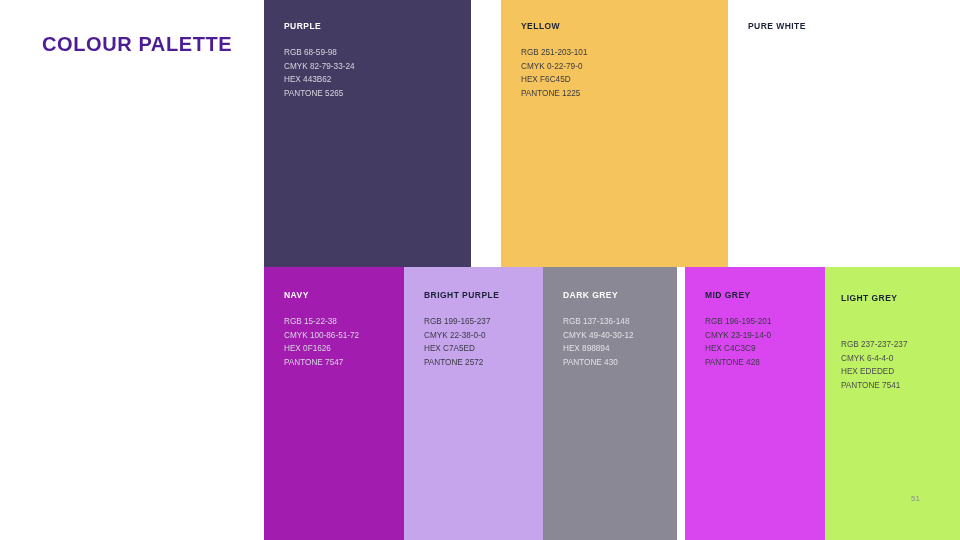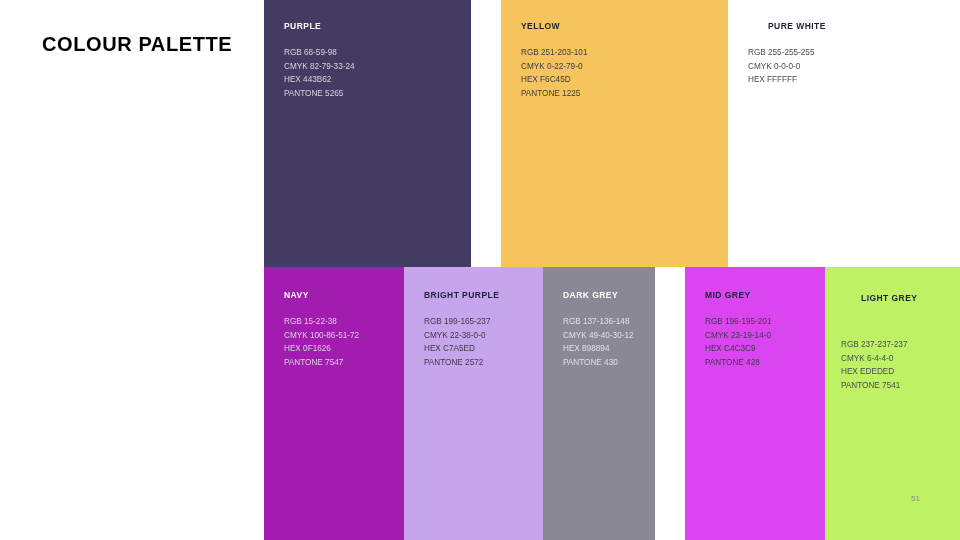--- a/index.html
+++ b/index.html
@@ -47,41 +47,41 @@
     line-height: 13.5px;
     white-space: nowrap;
   }
   .spec-line { display: block; }
 
   
   .tone-light .swatch-name { color: #ffffff; }
   .tone-light .swatch-specs { color: #d8d5e0; }
   .tone-dark .swatch-name  { color: #1b2136; }
   .tone-dark .swatch-specs { color: #3a3a44; }
-  .tone-onwhite .swatch-name { color: #1b2136; margin-left: 20px; }
+  .tone-onwhite .swatch-name { color: #1b2136; }
   .tone-onwhite .swatch-specs { color: #4a4a52; }
   .tone-ongrey .swatch-name { color: #ffffff; }
   .tone-ongrey .swatch-specs { color: #e2e1e6; }
 
   .page-number {
     position: absolute;
     right: 40px;
     bottom: 37px;
     font-size: 8px;
     color: #8a8a92;
   }
 
   
   #sw-purple     { left: 264px; top: 0px;   width: 207px; height: 267px; }
   #sw-yellow     { left: 501px; top: 0px;   width: 227px; height: 267px; }
   #sw-purewhite  { left: 728px; top: 0px;   width: 232px; height: 267px; }
   
   #sw-navy       { left: 264px; top: 267px; width: 140px; height: 273px; }
   #sw-brightpurple { left: 404px; top: 267px; width: 139px; height: 273px; }
-  #sw-darkgrey   { left: 543px; top: 267px; width: 112px; height: 273px; }
+  #sw-darkgrey   { left: 543px; top: 267px; width: 134px; height: 273px; }
   #sw-midgrey    { left: 685px; top: 267px; width: 140px; height: 273px; }
   #sw-lightgrey  { left: 825px; top: 267px; width: 135px; height: 273px; }
 
   
   #sw-purple .swatch-name,
   #sw-yellow .swatch-name,
   #sw-purewhite .swatch-name { left: 20px; top: 21px; }
   #sw-purple .swatch-specs,
   #sw-yellow .swatch-specs,
   #sw-purewhite .swatch-specs { left: 20px; top: 46px; }
@@ -97,21 +97,21 @@
   #sw-midgrey .swatch-specs { left: 20px; top: 48px; }
 
   #sw-lightgrey .swatch-name  { left: 16px; top: 26px; }
   #sw-lightgrey .swatch-specs { left: 16px; top: 51px; margin-top: 20px; }
 </style>
 </head>
 <body style="background-color: rgb(255, 255, 255);">
 
 <div class="slide">
 
-  <div class="slide-title" style="color: #000000;">COLOUR PALETTE</div>
+  <div class="slide-title" style="color: #4c1d95;">COLOUR PALETTE</div>
 
   <div class="swatch tone-light" id="sw-purple" style="background-color: rgb(68, 59, 98);">
     <span class="swatch-name">PURPLE</span>
     <div class="swatch-specs">
       <span class="spec-line">RGB 68-59-98</span>
       <span class="spec-line">CMYK 82-79-33-24</span>
       <span class="spec-line">HEX 443B62</span>
       <span class="spec-line">PANTONE 5265</span>
     </div>
   </div>
@@ -121,25 +121,20 @@
     <div class="swatch-specs">
       <span class="spec-line">RGB 251-203-101</span>
       <span class="spec-line">CMYK 0-22-79-0</span>
       <span class="spec-line">HEX F6C45D</span>
       <span class="spec-line">PANTONE 1225</span>
     </div>
   </div>
 
   <div class="swatch tone-onwhite" id="sw-purewhite" style="background-color: rgb(255, 255, 255);">
     <span class="swatch-name">PURE WHITE</span>
-    <div class="swatch-specs">
-      <span class="spec-line">RGB 255-255-255</span>
-      <span class="spec-line">CMYK 0-0-0-0</span>
-      <span class="spec-line">HEX FFFFFF</span>
-    </div>
   </div>
 
   <div class="swatch tone-light" id="sw-navy" style="background-color: #a21caf;">
     <span class="swatch-name">NAVY</span>
     <div class="swatch-specs">
       <span class="spec-line">RGB 15-22-38</span>
       <span class="spec-line">CMYK 100-86-51-72</span>
       <span class="spec-line">HEX 0F1626</span>
       <span class="spec-line">PANTONE 7547</span>
     </div>

